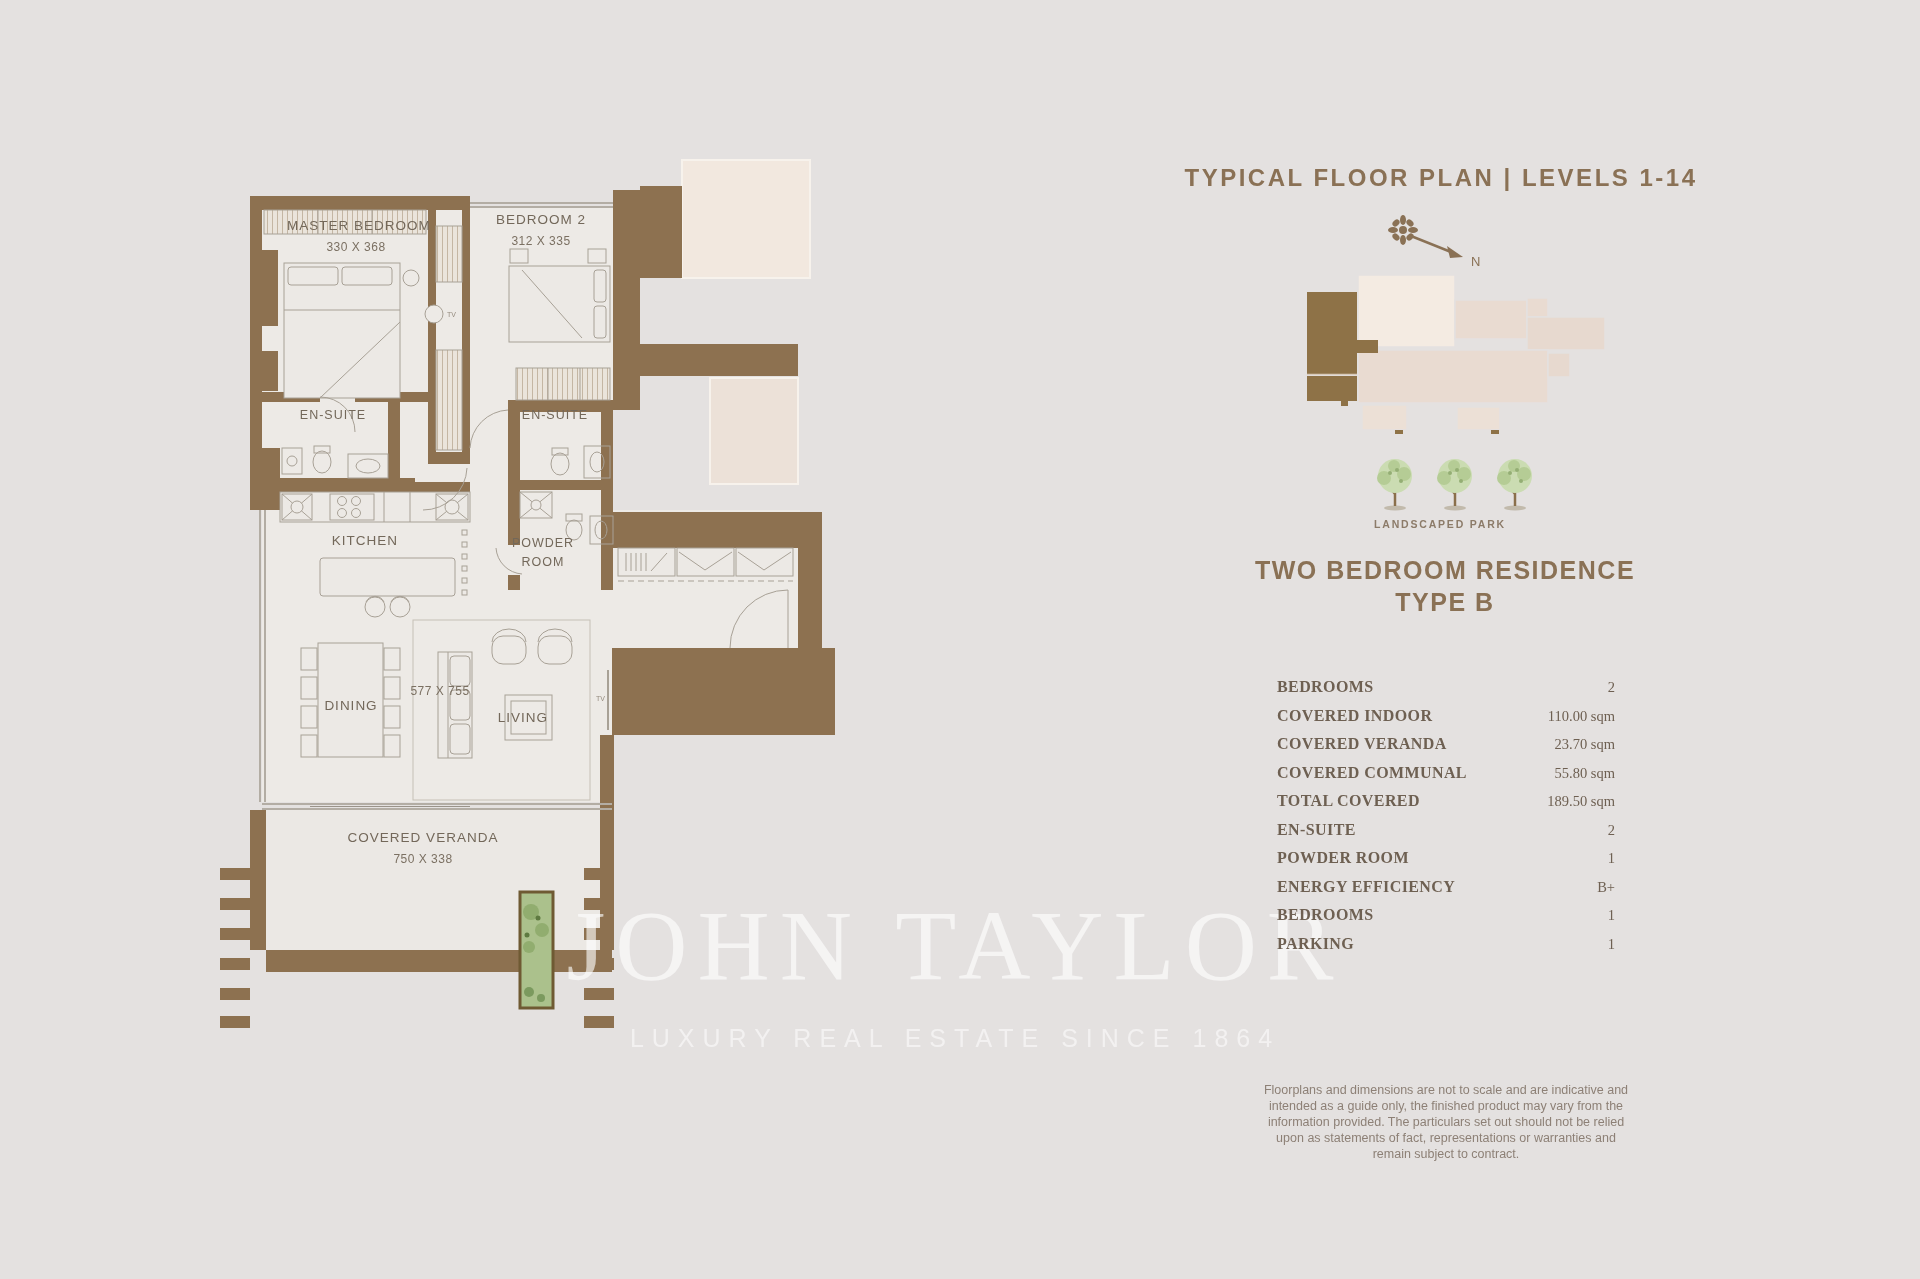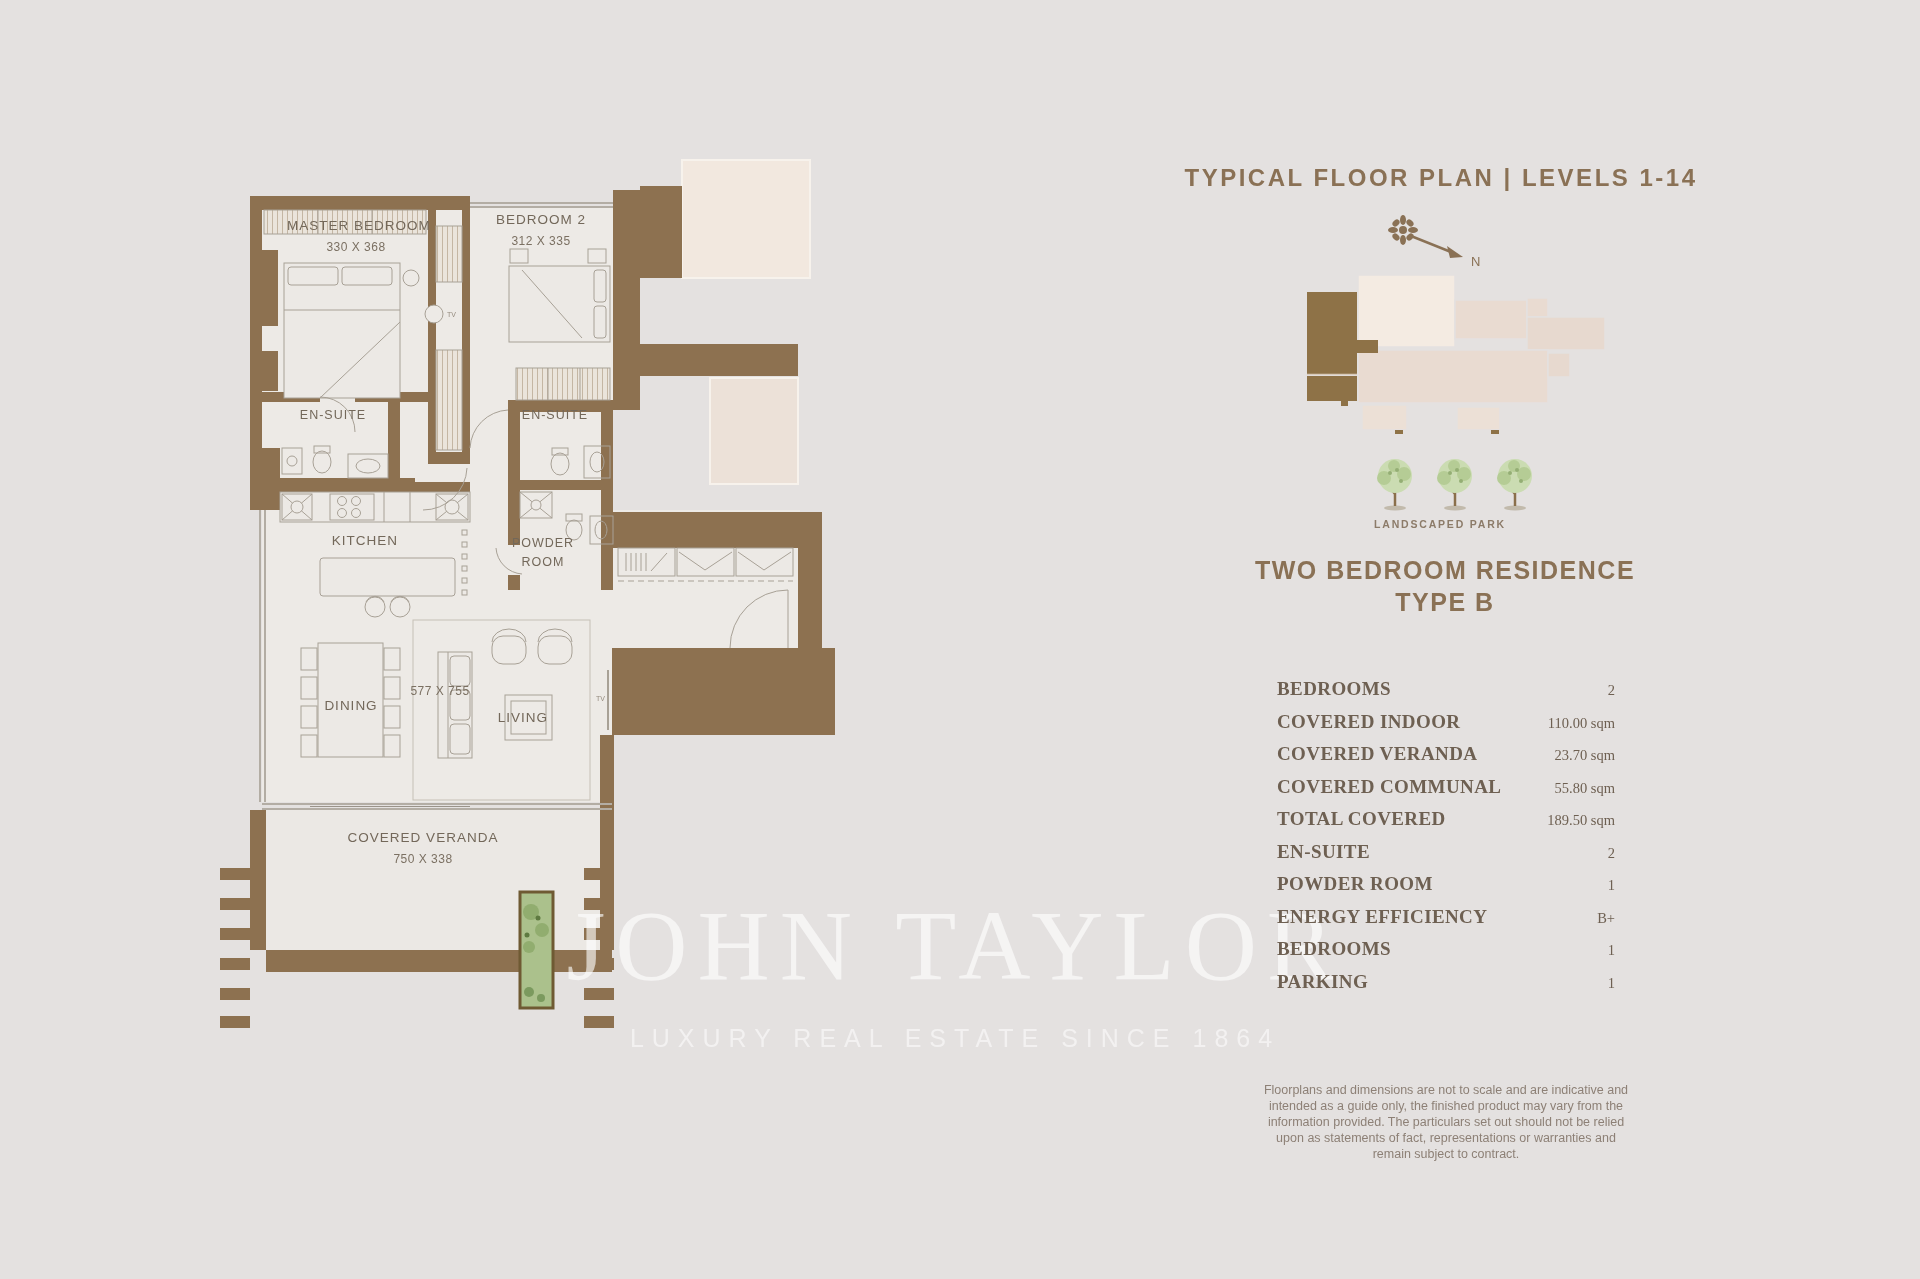--- a/index.html
+++ b/index.html
@@ -21,21 +21,21 @@
             color:#8a7155;font-size:24px;font-weight:700;letter-spacing:2.5px;}
   .north-label{font-size:13px;fill:#8a7155;letter-spacing:1px;}
   .park-label{position:absolute;left:1290px;top:518px;width:300px;text-align:center;
               color:#8c7b69;font-size:10.5px;letter-spacing:1.8px;font-weight:bold;}
   .res-title{position:absolute;left:1145px;width:600px;text-align:center;color:#8a7155;
              font-size:25px;font-weight:700;letter-spacing:1.5px;}
   .specs{position:absolute;left:1277px;top:678px;width:338px;
          font-family:"Liberation Serif",serif;color:#6e6052;}
   .spec-row{display:flex;justify-content:space-between;align-items:baseline;margin-bottom:10.5px;}
   .spec-row.gap{margin-top:8px;}
-  .spec-label{font-weight:700;font-size:19px;letter-spacing:.4px;}
+  .spec-label{font-weight:700;font-size:16px;letter-spacing:.4px;}
   .spec-value{font-size:14.5px;}
   .disclaimer{position:absolute;left:1260px;top:1082px;width:372px;text-align:center;
               font-family:Liberation Sans, sans-serif;font-size:12.5px;line-height:1.28;
               color:#8d8076;}
 
   
   .watermark{position:absolute;z-index:2;text-align:center;color:rgba(255,255,255,.62);}
   .wm-brand{left:545px;top:888px;width:820px;font-family:"Liberation Serif",serif;
             font-size:100px;letter-spacing:10px;}
   .wm-tag{left:550px;top:1024px;width:810px;font-size:25px;letter-spacing:8px;

